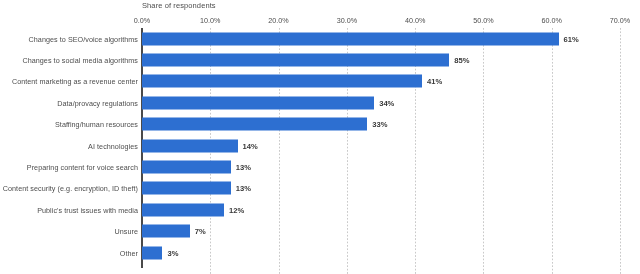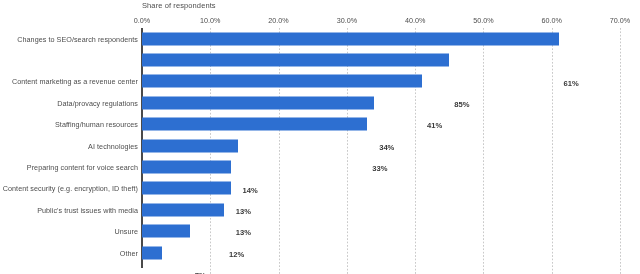--- a/index.html
+++ b/index.html
@@ -83,21 +83,20 @@
     background: #2d6fd1;
   }
   .bar-value {
     position: absolute;
     top: 50%;
     transform: translateY(-50%);
     font-size: 7.6px;
     font-weight: bold;
     color: #3a3a3a;
     white-space: nowrap;
-    margin-top: 44px;
   }
 </style>
 </head>
 <body>
 
 <div id="chart-root">
 
   <div class="chart-title">Share of respondents</div>
 
   <div id="xticks">
@@ -115,25 +114,26 @@
       <div class="gridline" style="left: 278.571px;"></div>
       <div class="gridline" style="left: 346.857px;"></div>
       <div class="gridline" style="left: 415.143px;"></div>
       <div class="gridline" style="left: 483.429px;"></div>
       <div class="gridline" style="left: 551.714px;"></div>
       <div class="gridline" style="left: 620px;"></div>
     </div>
   <div class="axis-line"></div>
   <div id="rows">
       <div class="row" style="top: 28px;">
-        <div class="cat-label">Changes to SEO/search respondents</div>
+        <div class="cat-label">Changes to SEO/voice algorithms</div>
         <div class="bar" style="width: 416.543px; background: rgb(45, 111, 209);"></div>
         <div class="bar-value" style="left: 563.543px;">61%</div>
       </div>
       <div class="row" style="top: 49.4px;">
+        <div class="cat-label">Changes to social media algorithms</div>
         <div class="bar" style="width: 307.286px; background: rgb(45, 111, 209);"></div>
         <div class="bar-value" style="left: 454.286px;">85%</div>
       </div>
       <div class="row" style="top: 70.8px;">
         <div class="cat-label">Content marketing as a revenue center</div>
         <div class="bar" style="width: 279.971px; background: rgb(45, 111, 209);"></div>
         <div class="bar-value" style="left: 426.971px;">41%</div>
       </div>
       <div class="row" style="top: 92.2px;">
         <div class="cat-label">Data/provacy regulations</div>

